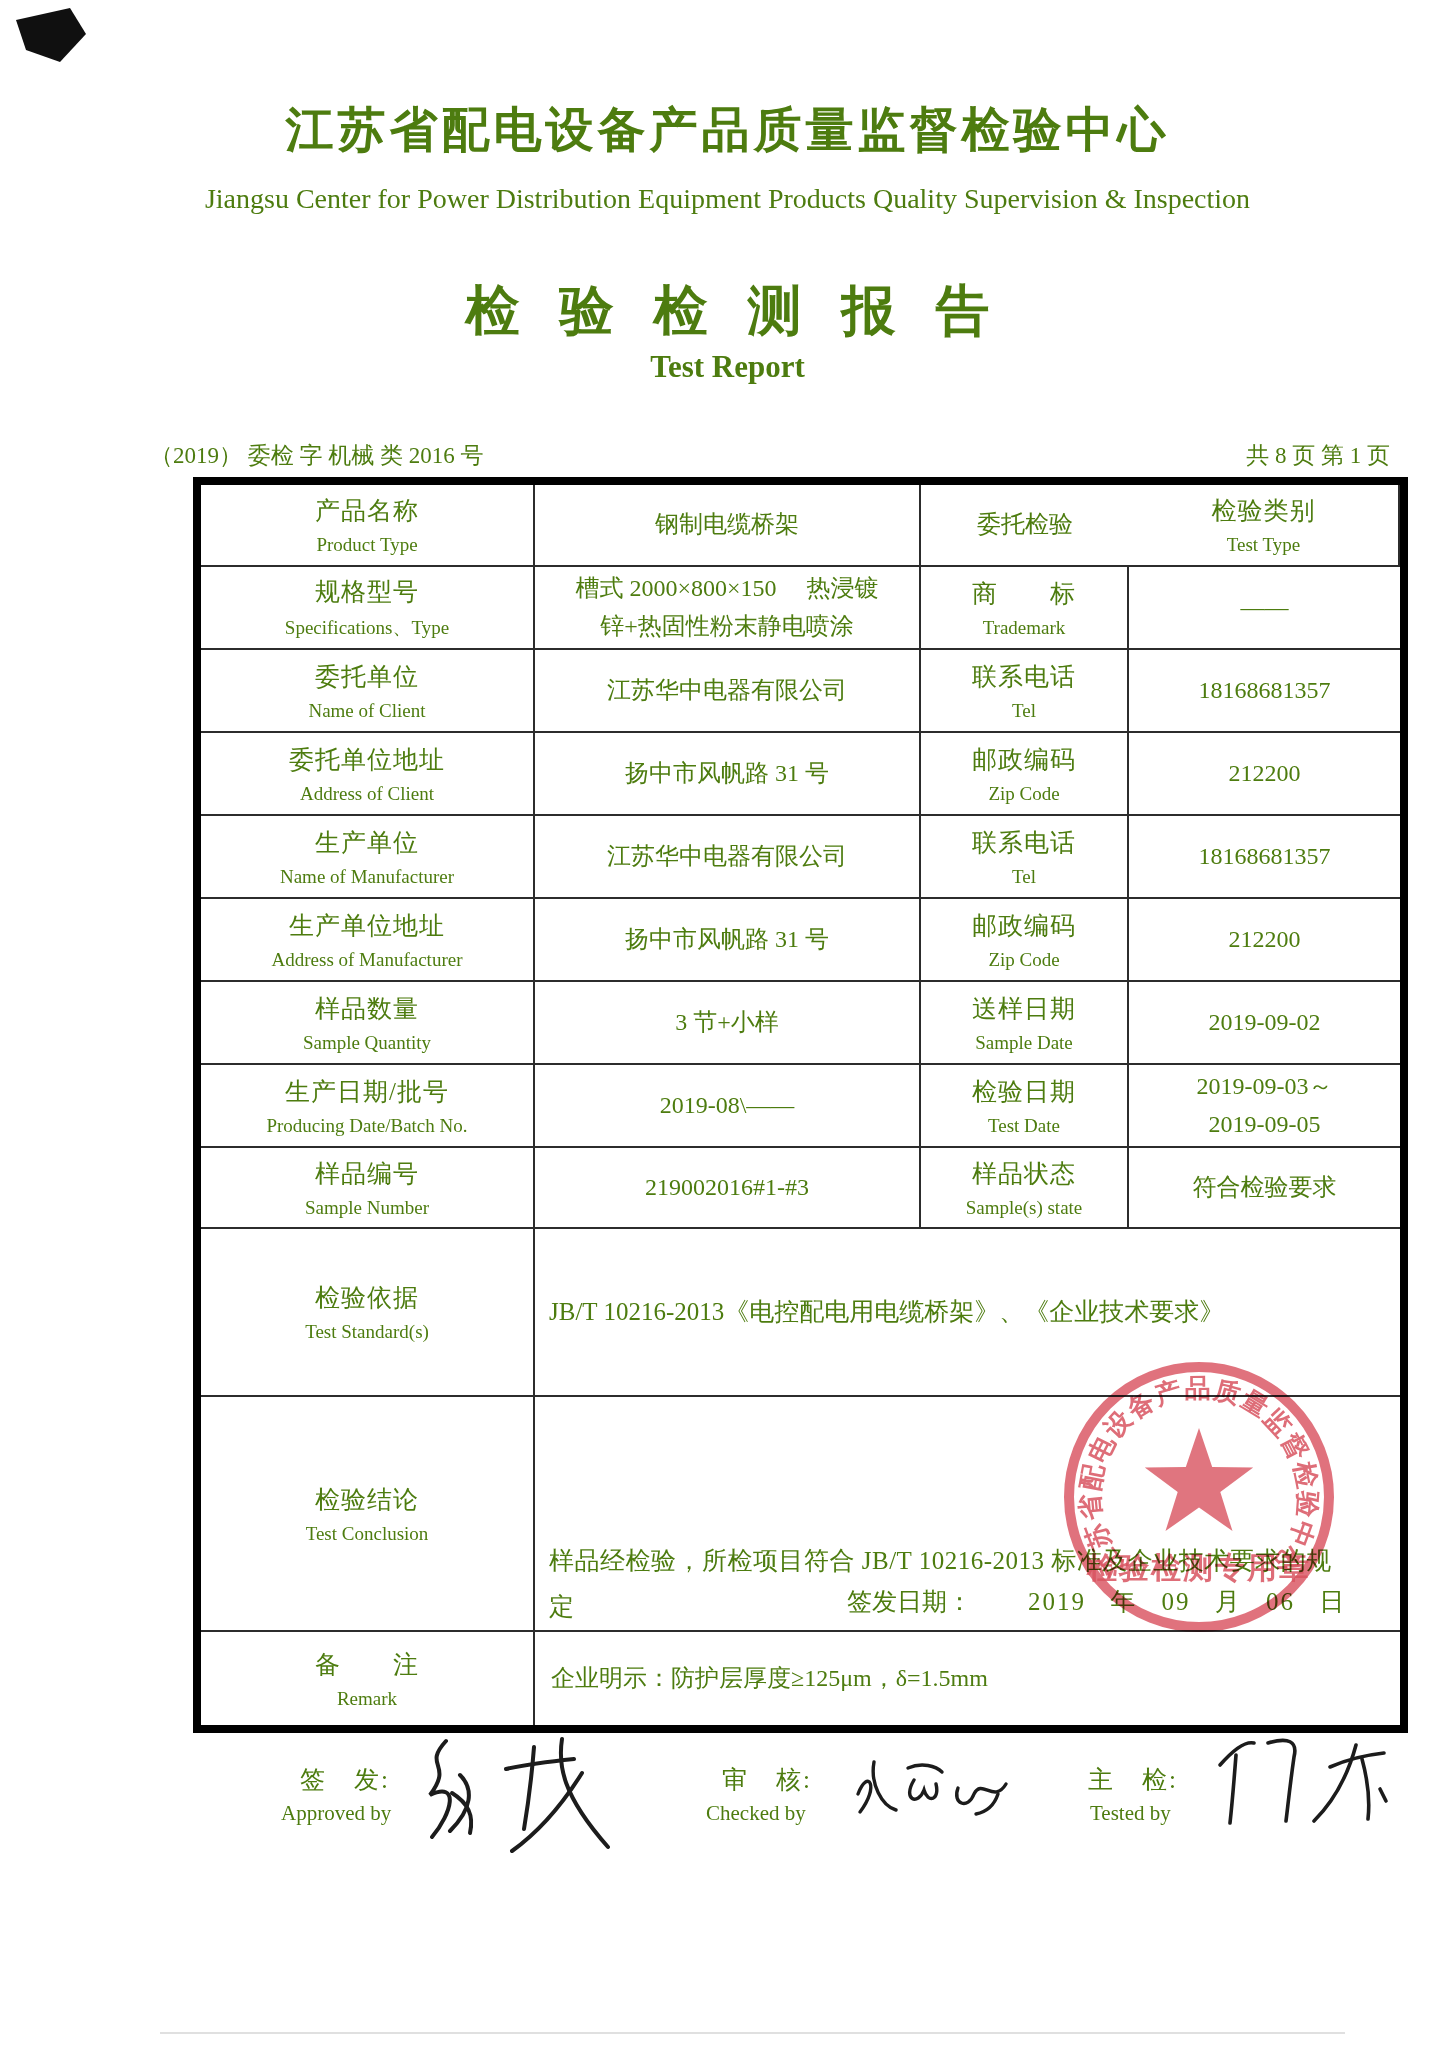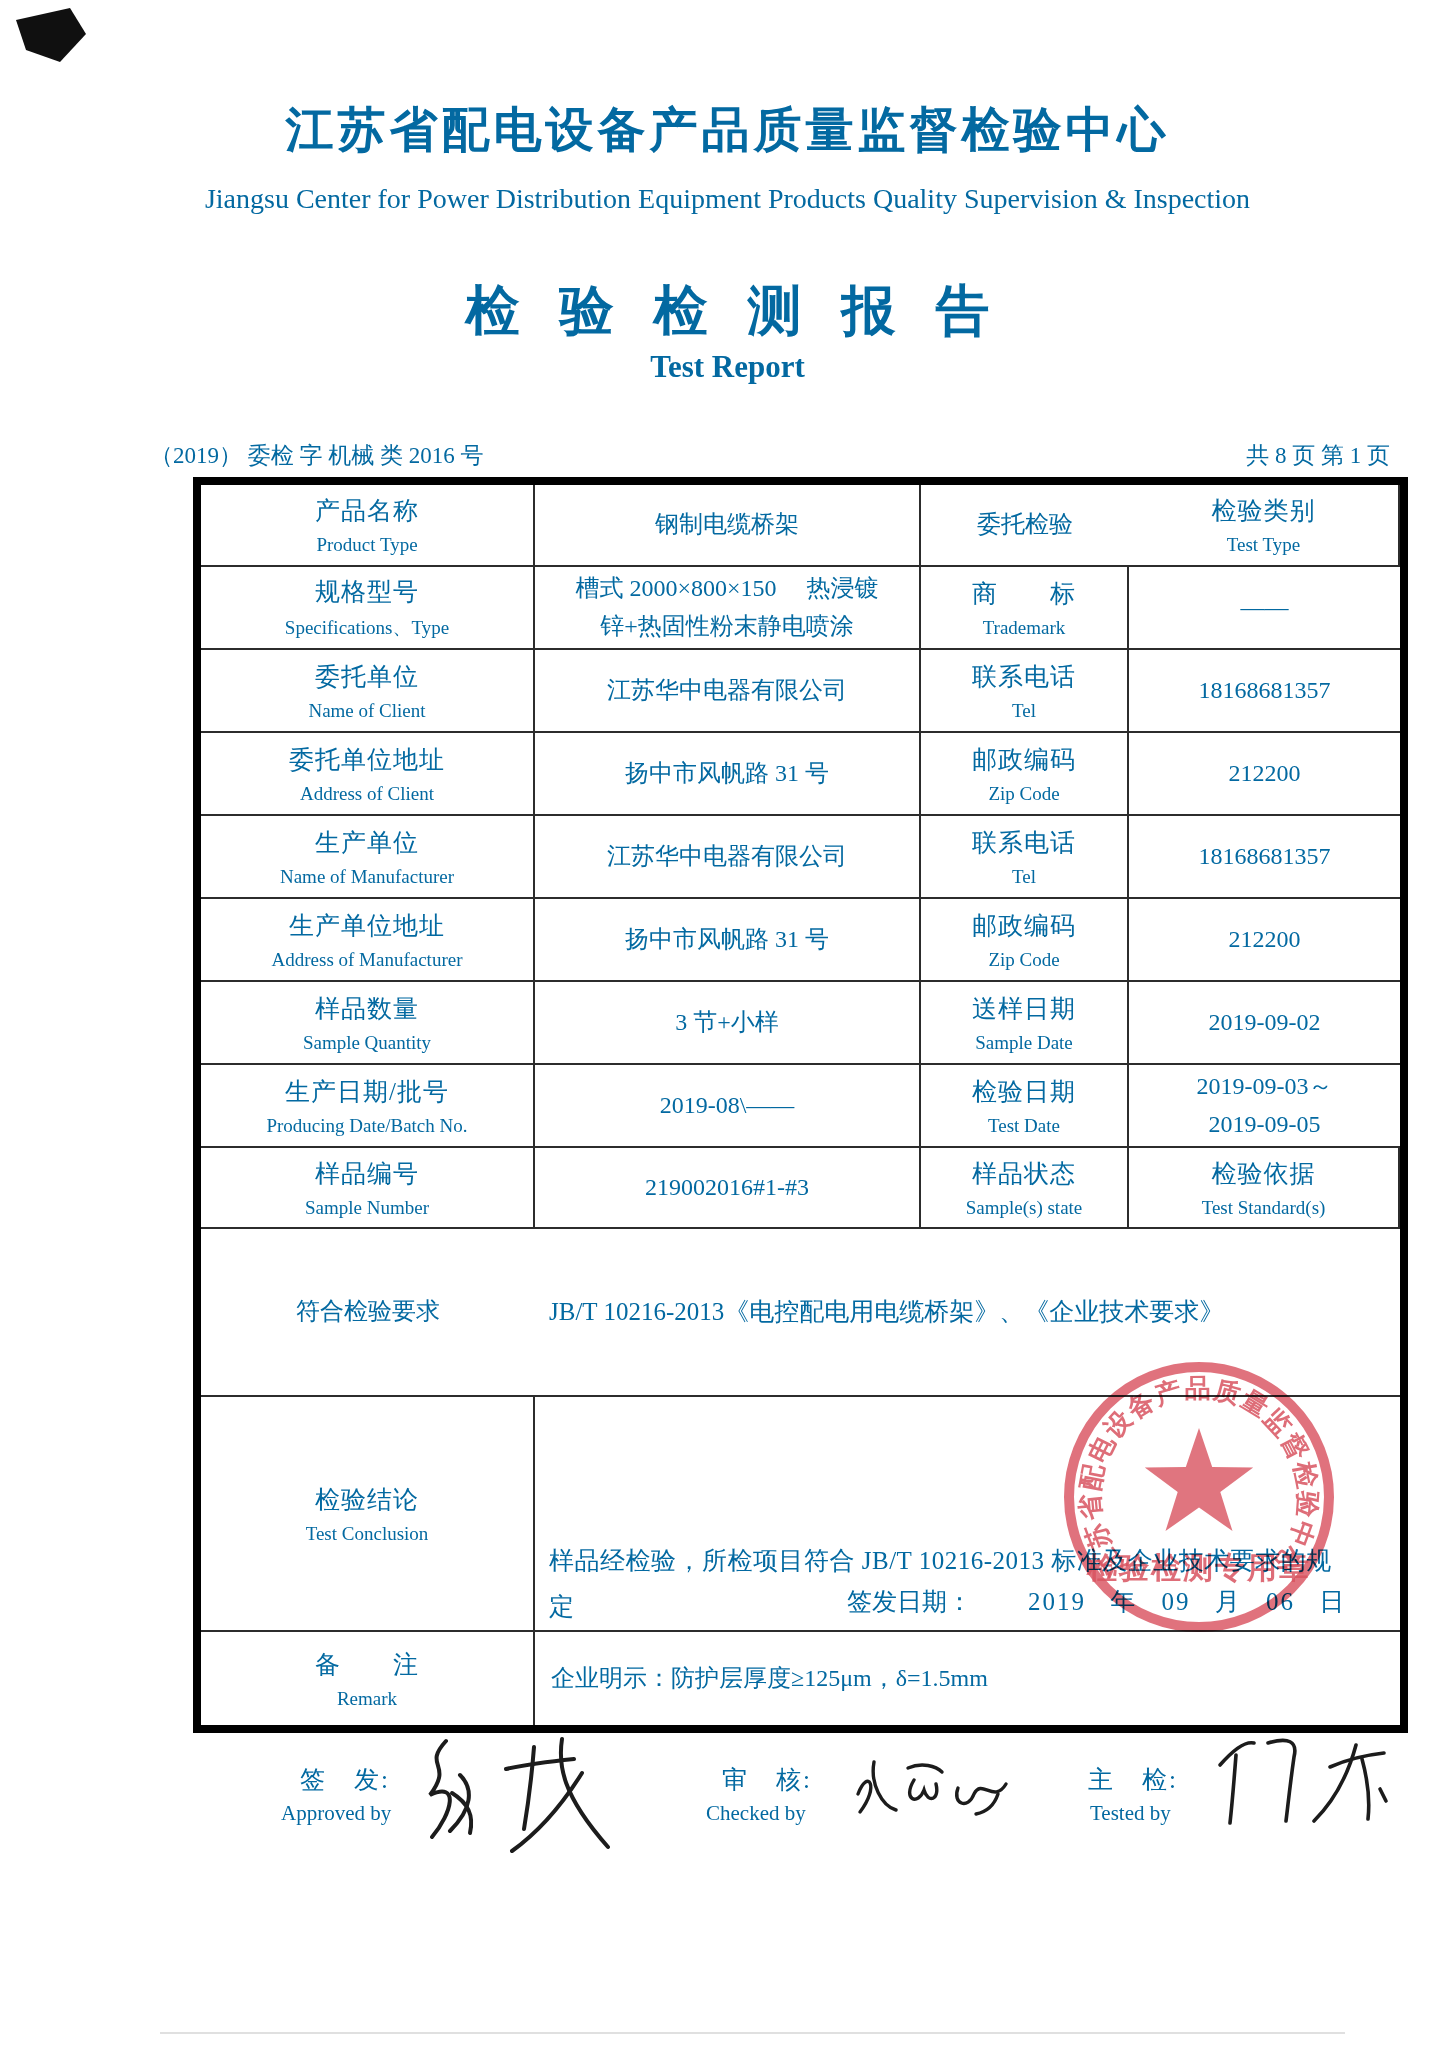--- a/index.html
+++ b/index.html
@@ -1,20 +1,20 @@
 <!DOCTYPE html>
 <html><head>
 <meta charset="utf-8">
 <style>
   html,body{margin:0;padding:0;background:#e9e9e9;}
   .page{
     position:relative;width:1455px;height:2057px;margin:0 auto;
     background:#ffffff;overflow:hidden;
     font-family:"Liberation Serif","DejaVu Serif",serif;
-    color:#0369a1;
+    color:#4d7c0f;
   }
   .abs{position:absolute;}
   .centered{left:0;width:1455px;text-align:center;}
   .org-cn{top:104px;font-size:48px;font-weight:700;letter-spacing:4px;line-height:1.1;}
   .org-en{top:182px;font-size:28px;letter-spacing:0px;line-height:1.2;}
   .rep-cn{top:282px;font-size:54px;font-weight:700;letter-spacing:40px;margin-left:20px;line-height:1.1;}
   .rep-en{top:350px;font-size:31px;font-weight:700;line-height:1.1;}
   .meta-left{top:440px;left:150px;font-size:23px;}
   .meta-right{top:440px;left:1040px;width:350px;text-align:right;font-size:23px;}
 
@@ -172,26 +172,26 @@
 
     <div class="cell lab">
       <span class="cn">样品编号</span>
       <span class="en">Sample Number</span>
     </div>
     <div class="cell val">219002016#1-#3</div>
     <div class="cell lab">
       <span class="cn">样品状态</span>
       <span class="en">Sample(s) state</span>
     </div>
+    <div class="cell val last-col">符合检验要求</div>
+
     <div class="cell lab">
       <span class="cn">检验依据</span>
       <span class="en">Test Standard(s)</span>
     </div>
-
-    <div class="cell val last-col">符合检验要求</div>
     <div class="cell val wide left standard-val last-col">JB/T 10216-2013《电控配电用电缆桥架》、《企业技术要求》</div>
 
     <div class="cell lab">
       <span class="cn">检验结论</span>
       <span class="en">Test Conclusion</span>
     </div>
     <div class="cell wide last-col concl">
       <div class="concl-text">样品经检验，所检项目符合 JB/T 10216-2013 标准及企业技术要求的规定</div>
       <div class="issue-line">
         <span>签发日期：</span>

